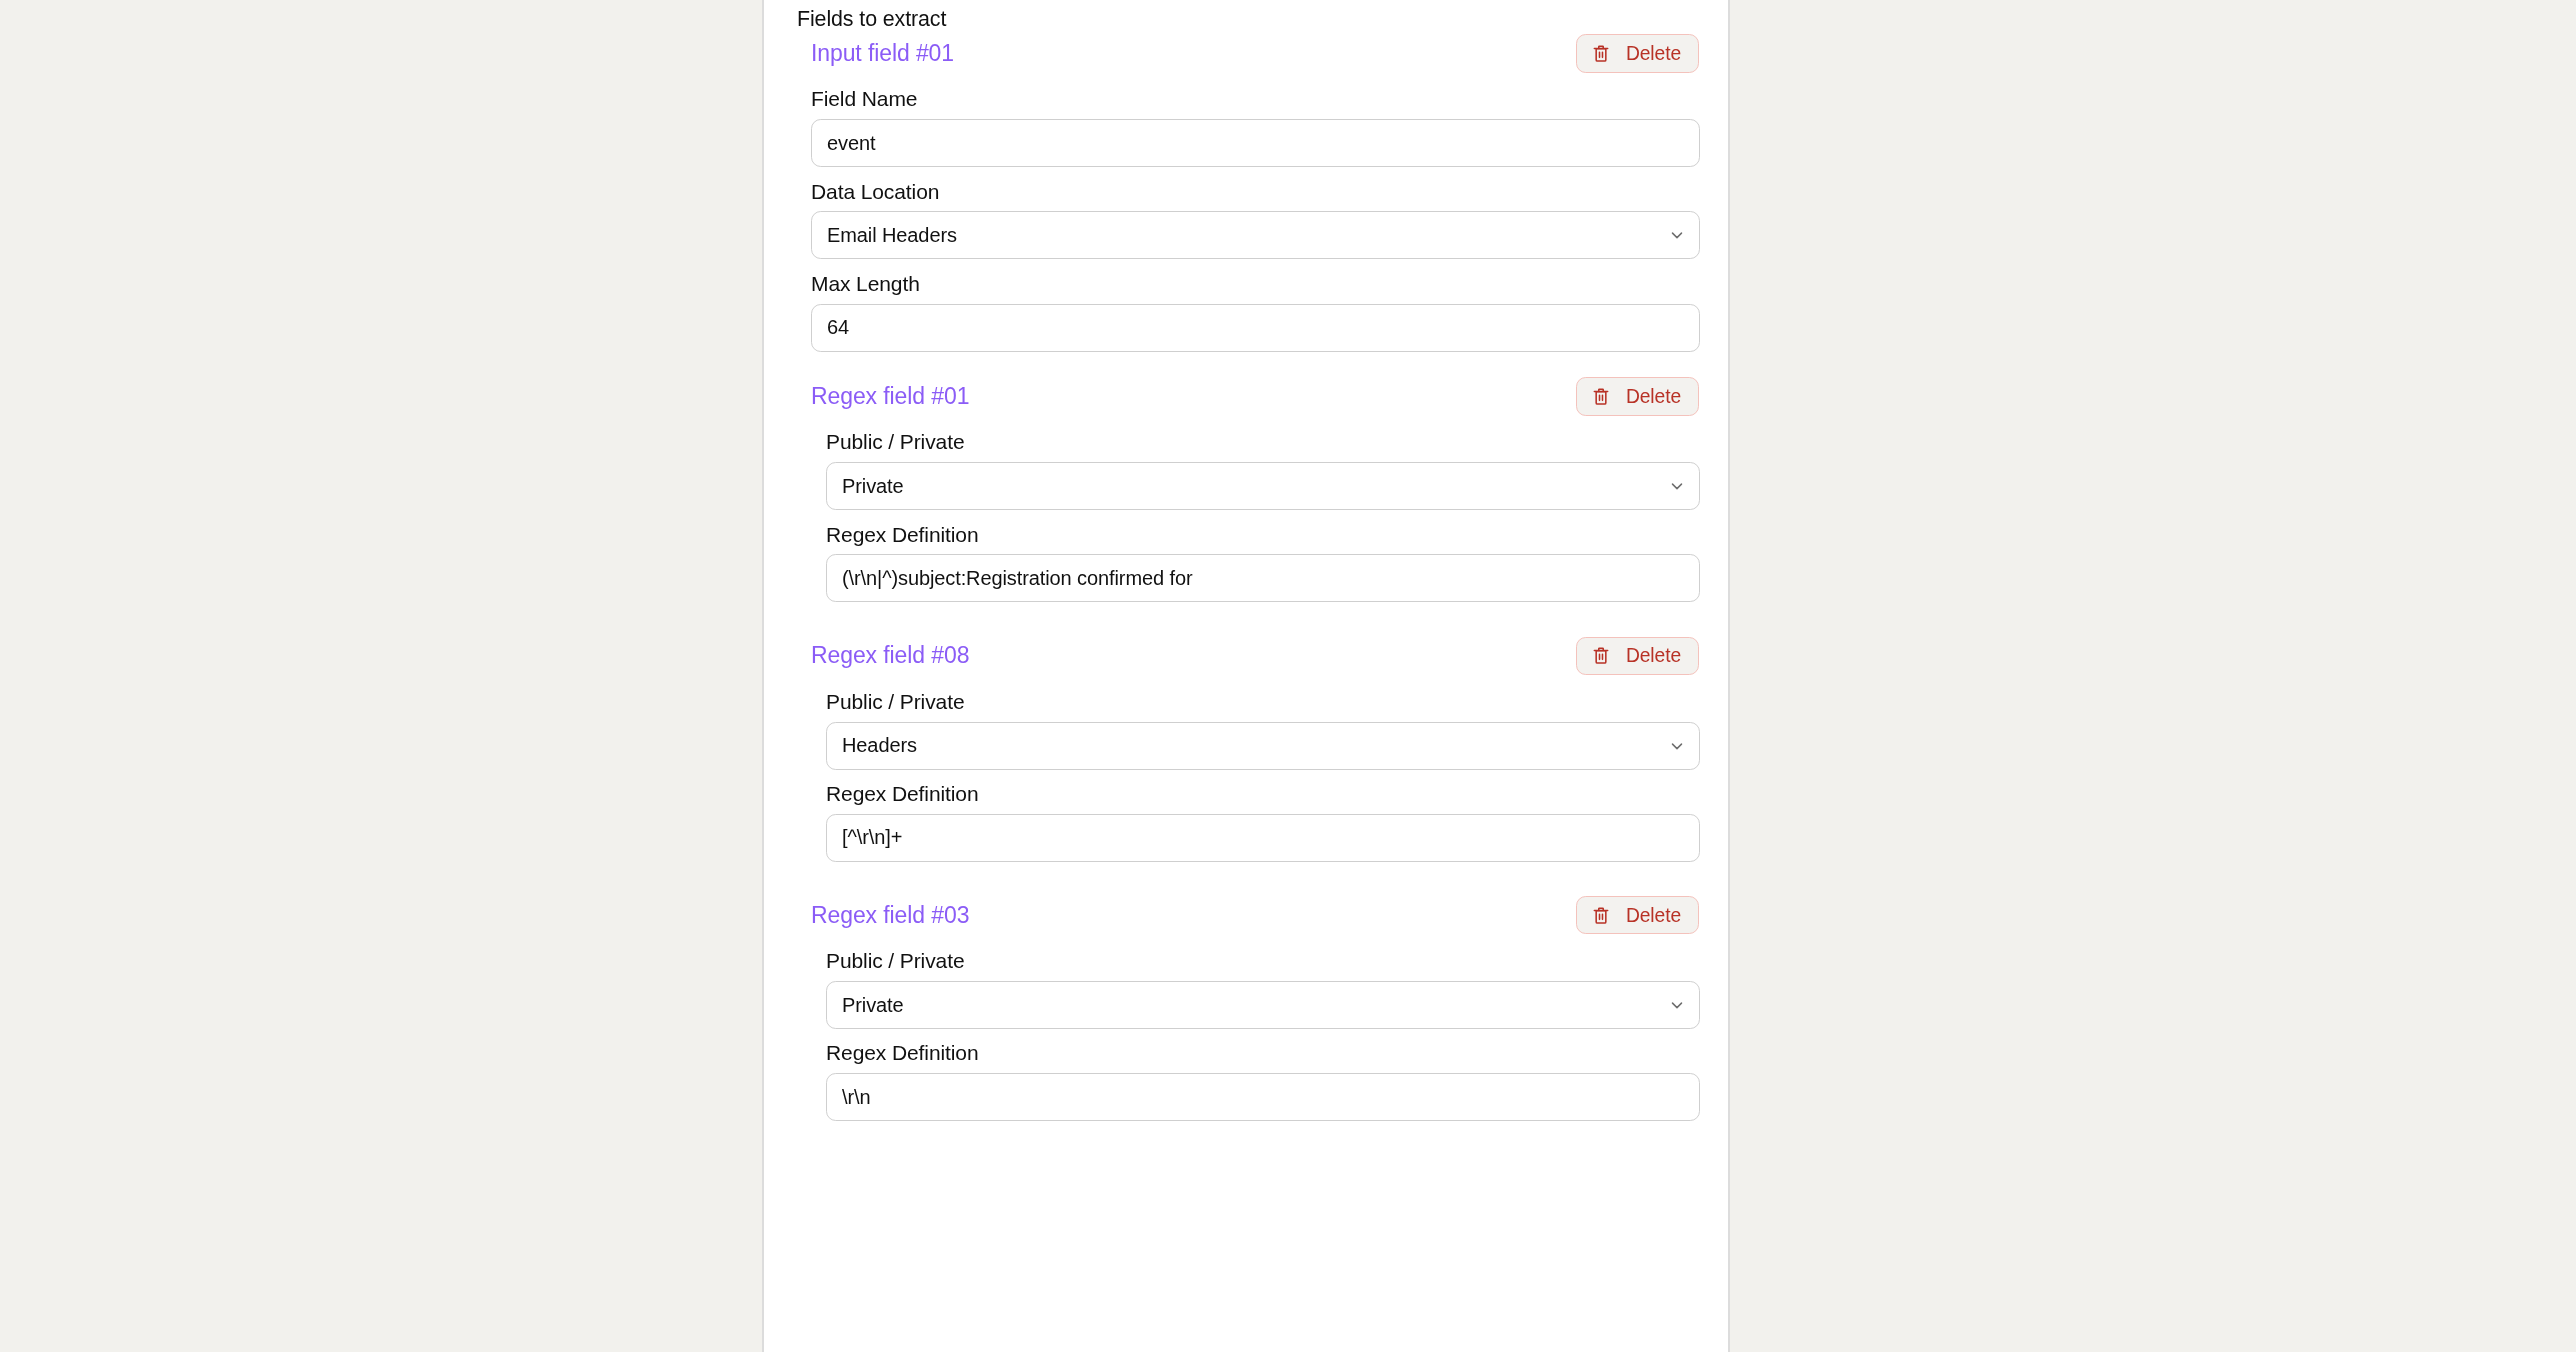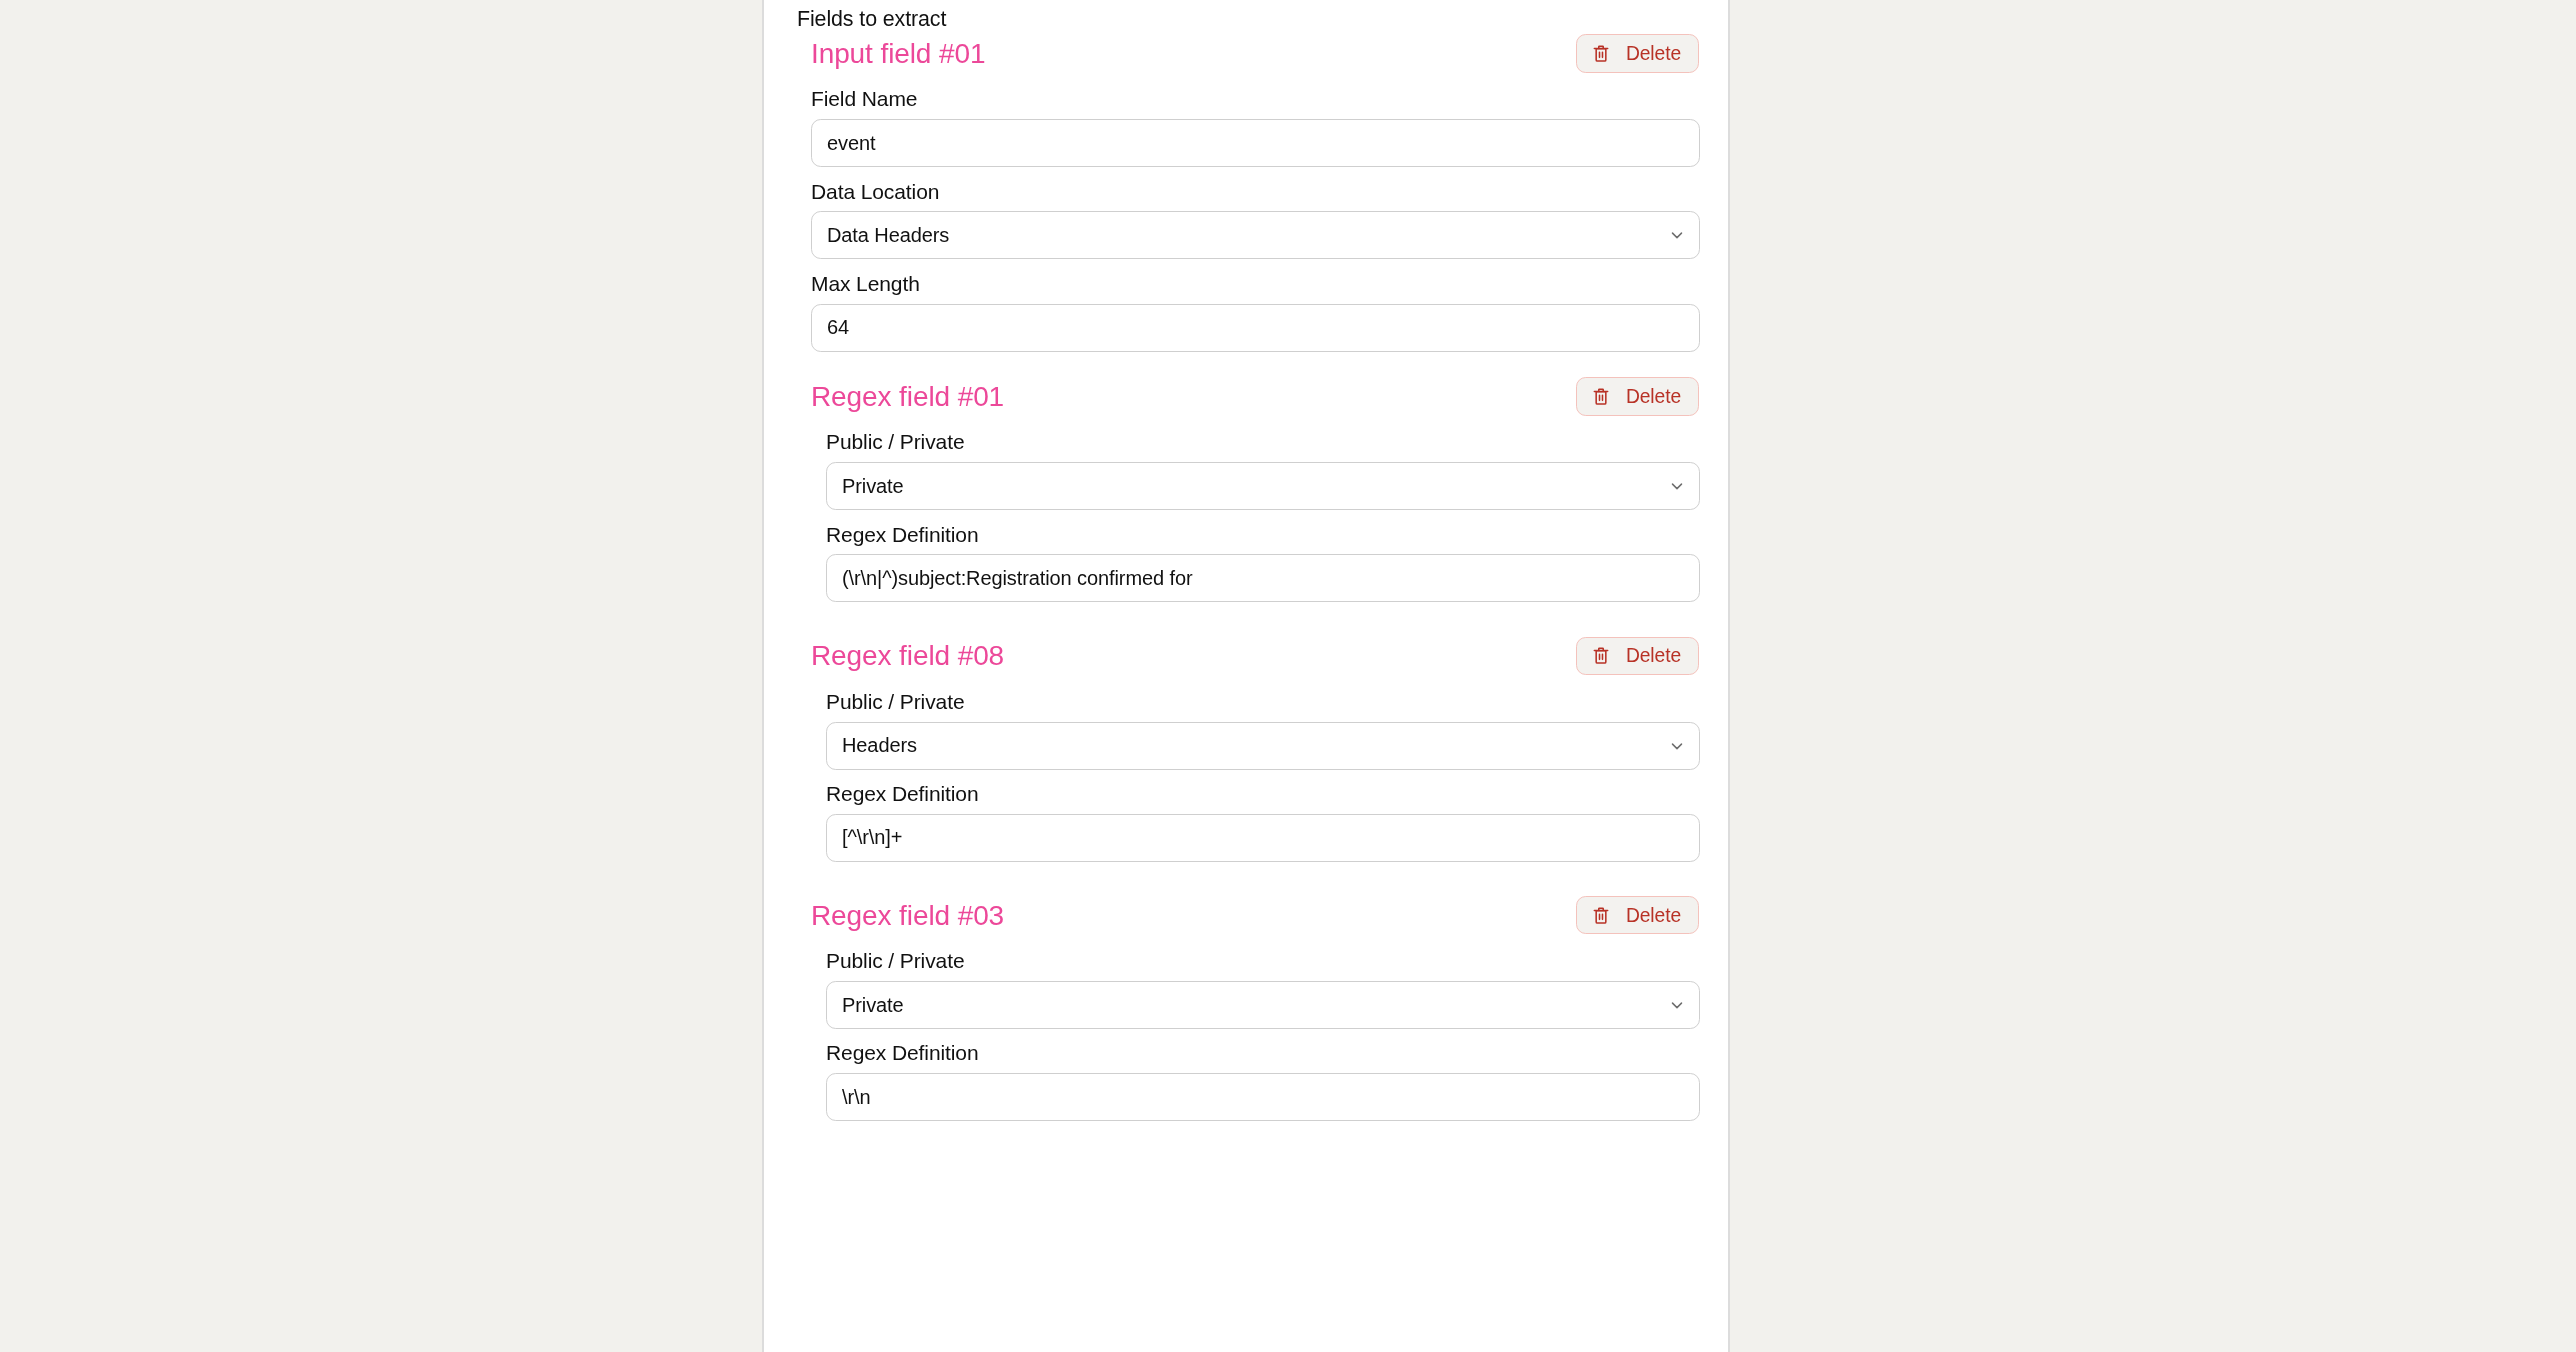--- a/index.html
+++ b/index.html
@@ -58,23 +58,23 @@
   }
 
   .group-header {
     display: flex;
     align-items: center;
     justify-content: space-between;
     min-height: 43px;
   }
 
   .group-label {
-    font-size: 28px;
+    font-size: 23px;
     line-height: 25px;
-    color: #ec4899;
+    color: #8b5cf6;
     letter-spacing: -0.1px;
     white-space: nowrap;
   }
 
   
   .delete-btn {
     display: inline-flex;
     align-items: center;
     gap: 16px;
     background: #F3F2EF;
@@ -185,21 +185,21 @@
             </span>
             <span class="label">Delete</span>
           </button>
         </div>
 
         <div class="field-label">Field Name</div>
         <input class="text-input" type="text" value="event" style="">
 
         <div class="field-label">Data Location</div>
         <div class="select-wrap">
-          <div class="select-box">Data Headers</div>
+          <div class="select-box">Email Headers</div>
           <span class="chevron">
             <svg width="18" height="18" viewBox="0 0 24 24" fill="none">
               <path d="M6 9.5 12 15.5 18 9.5" stroke="#6E6E6E" stroke-width="2" stroke-linecap="round" stroke-linejoin="round"></path>
             </svg>
           </span>
         </div>
 
         <div class="field-label">Max Length</div>
         <input class="text-input" type="text" value="64" style="">
 

